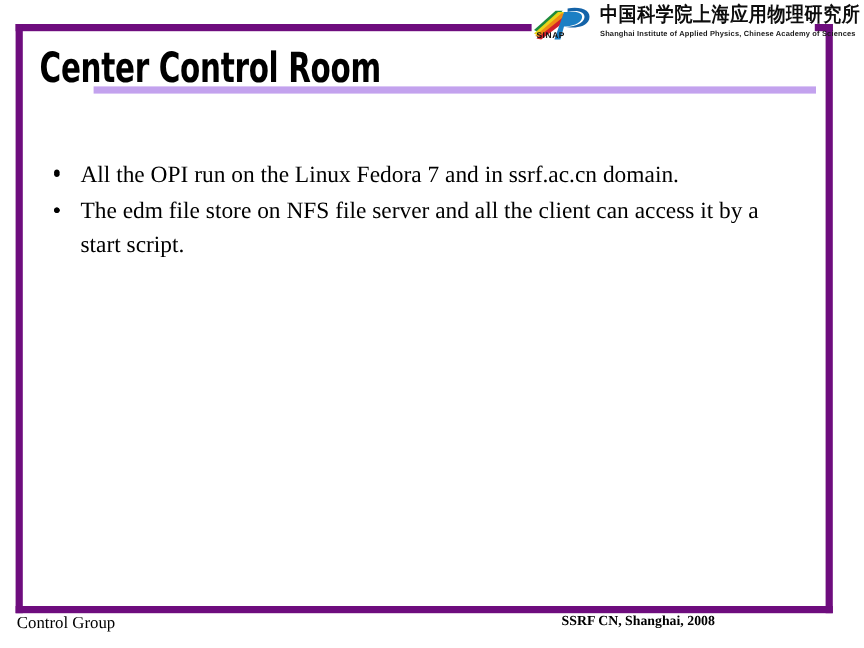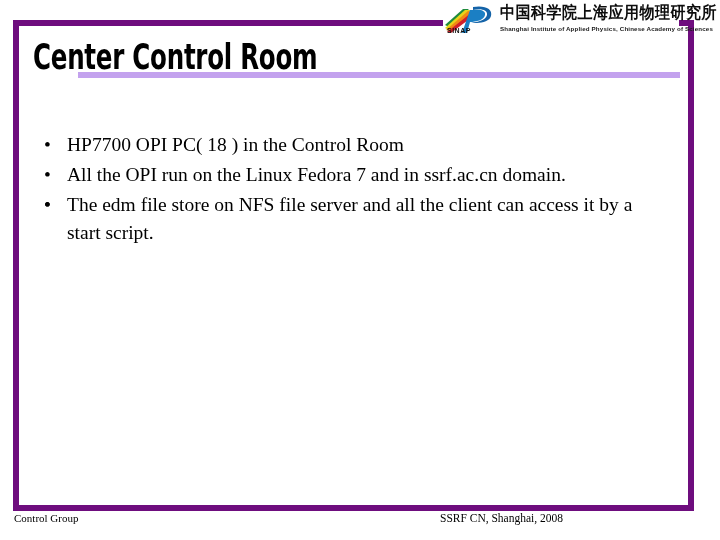--- a/index.html
+++ b/index.html
@@ -157,33 +157,34 @@
     font-size: 19.5px;
     line-height: 28px;
     color: #000000;
   }
 
   
   .footer-left {
     position: absolute;
     left: 14px;
     top: 512px;
-    font-size: 11px;
+    font-size: 14px;
     color: #000000;
     font-family: "Liberation Serif", "DejaVu Serif", serif;
     white-space: nowrap;
   }
   .footer-right {
     position: absolute;
-    left: 440px;
+    left: 468px;
     top: 512px;
     font-size: 11.5px;
     color: #000000;
     font-family: "Liberation Serif", "DejaVu Serif", serif;
     white-space: nowrap;
+    font-weight: bold;
   }
 </style>
 </head>
 <body>
 
 <div class="frame-top"></div>
 <div class="frame-top-right"></div>
 <div class="frame-left"></div>
 <div class="frame-right"></div>
 <div class="frame-bottom"></div>
@@ -201,21 +202,20 @@
   <div class="logo-cn">中国科学院上海应用物理研究所</div>
   <div class="logo-en">Shanghai Institute of Applied Physics, Chinese Academy of Sciences</div>
 </div>
 
 <div class="slide-title">Center Control Room</div>
 <div class="title-rule"></div>
 
 <ul class="body-list">
   <li>
     <span class="bullet">•</span>
-    <span>HP7700 OPI PC( 18 ) in the Control Room</span>
   </li>
   <li>
     <span class="bullet">•</span>
     <span>All the OPI run on the Linux Fedora 7 and in ssrf.ac.cn domain.</span>
   </li>
   <li>
     <span class="bullet">•</span>
   </li>
   <li>
     <span class="bullet">•</span>

